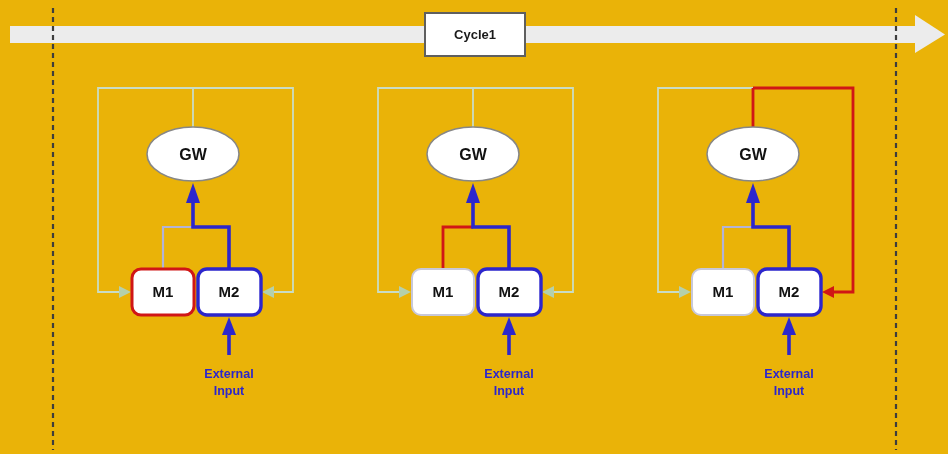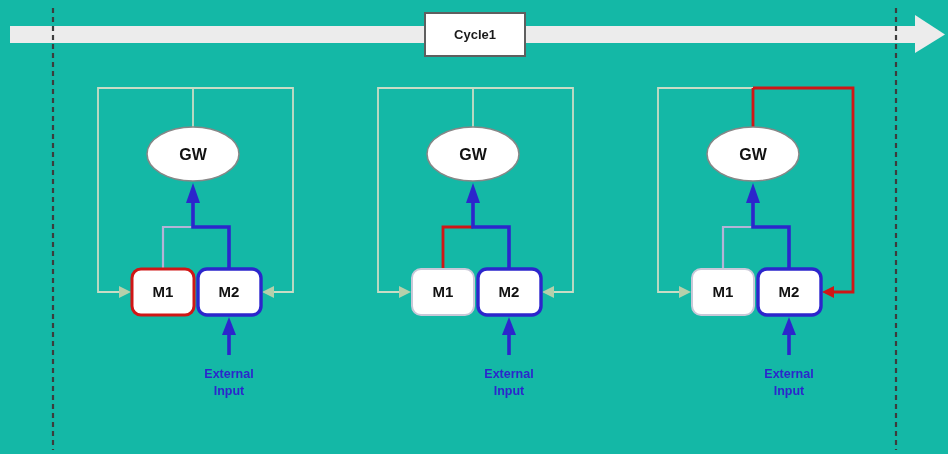--- a/index.html
+++ b/index.html
@@ -1,16 +1,16 @@
 <!DOCTYPE html>
 <html><head>
 <meta charset="utf-8">
 <style>
   html,body{margin:0;padding:0;background:#ffffff;}
-  #figure{position:relative;width:948px;height:454px;background:#14b8a6;overflow:hidden;
+  #figure{position:relative;width:948px;height:454px;background:#eab308;overflow:hidden;
           font-family:"Liberation Sans",sans-serif;}
   svg{position:absolute;left:0;top:0;}
   text{font-family:"Liberation Sans",sans-serif;}
   .cycle-label{font-size:13px;font-weight:bold;fill:#1a1a1a;}
   .node-label{font-size:15px;font-weight:bold;fill:#111111;}
   .gw-label{font-size:16px;font-weight:bold;fill:#111111;}
   .ext-label{font-size:12.5px;font-weight:bold;}
 </style>
 </head>
 <body>

